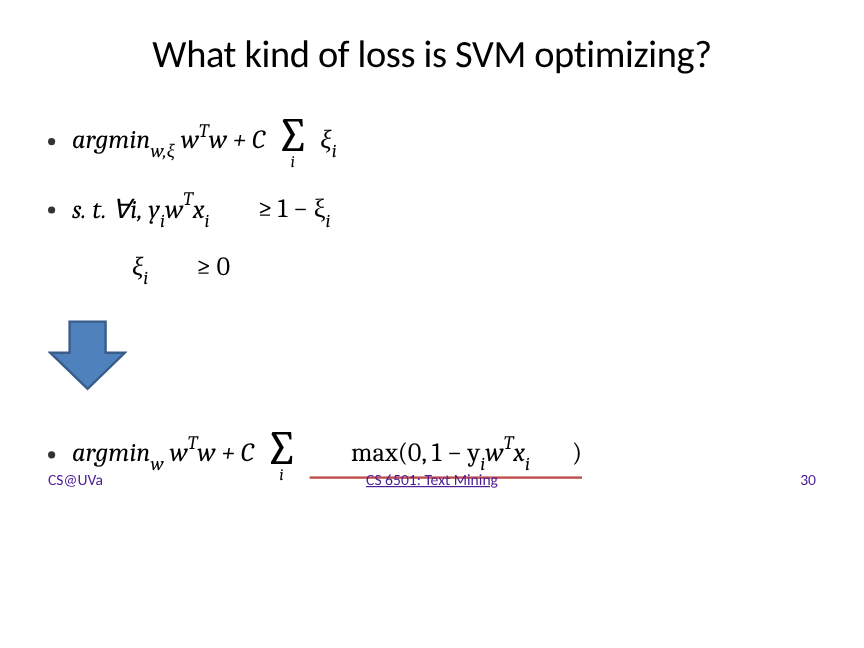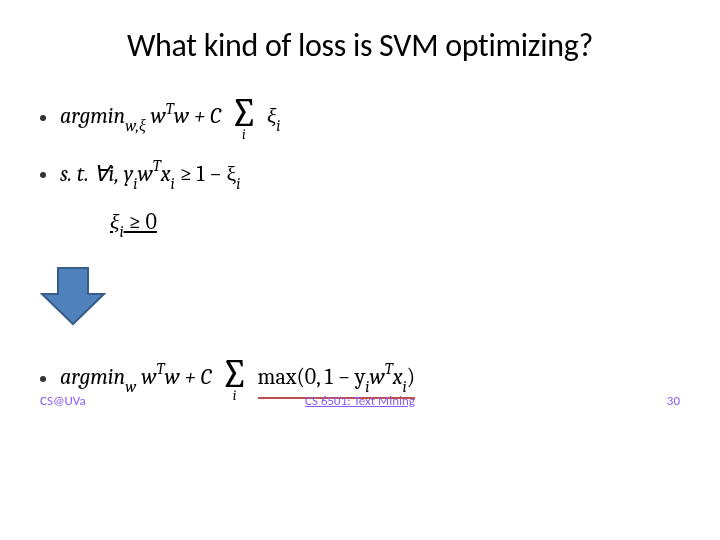--- a/index.html
+++ b/index.html
@@ -6,28 +6,28 @@
   html, body { width: 720px; height: 540px; background: #fff; font-family: Calibri, Arial, sans-serif; color: #000; }
   .slide { width: 720px; height: 424px; position: relative; padding: 20px 40px 30px 40px; }
   .title { font-size: 32px; font-weight: 400; text-align: center; margin-top: 6px; margin-bottom: 26px; letter-spacing: -0.3px; }
   .content { display: flex; flex-direction: column; align-items: flex-start; gap: 8px; }
   .formula-block { font-family: Cambria, 'Times New Roman', serif; font-size: 22px; font-style: italic; text-align: center; white-space: nowrap; line-height: 1.3; }
   .sum { display: inline-flex; flex-direction: column; align-items: center; vertical-align: middle; font-style: normal; margin: 0 4px; }
   .sum .sigma { font-size: 40px; line-height: 0.9; font-family: 'Cambria Math', Cambria, serif; font-weight: 400; }
   .sum .idx { font-size: 14px; font-style: italic; line-height: 0.9; margin-top: -2px; }
   .sub { font-size: 0.72em; vertical-align: sub; position: relative; top: 0.15em; }
   .sup { font-size: 0.72em; vertical-align: super; position: relative; top: -0.1em; }
-  .upright { font-style: normal; }
+  .upright { font-style: normal; margin-left: 35px; }
   .bullet { display: inline-block; width: 6px; height: 6px; background: #333; border-radius: 50%; vertical-align: middle; margin-right: 14px; }
   .line { display: flex; align-items: center; margin: 4px 0; }
   .arrow-wrap { margin: 14px 0 18px 0; display: flex; justify-content: center; }
   svg.arrow { display: block; }
   .underline-red { position: relative; display: inline-block; }
   .underline-red::after { content: ""; position: absolute; left: 0; right: 0; bottom: -4px; height: 2px; background: #c0504d; }
-  .footer { position: absolute; bottom: 16px; left: 40px; right: 40px; display: flex; justify-content: space-between; align-items: baseline; font-size: 13px; color: #8b5cf6; }
+  .footer { position: absolute; bottom: 16px; left: 40px; right: 40px; display: flex; justify-content: space-between; align-items: baseline; font-size: 13px; color: #4c1d95; }
   .footer .mid { position: absolute; left: 50%; transform: translateX(-50%); text-decoration: underline; }
 </style>
 </head>
 <body>
 
 <div class="slide">
 
   <div class="title">What kind of loss is SVM optimizing?</div>
 
   <div class="content">
@@ -45,21 +45,21 @@
       </span>
     </div>
 
     <div class="line">
       <span class="bullet"></span>
       <span class="formula-block">
         <span>s. t.  ∀i,  y</span><span class="sub">i</span><span>w</span><span class="sup">T</span><span>x</span><span class="sub">i</span><span class="upright"> ≥ 1 − ξ</span><span class="sub">i</span>
       </span>
     </div>
 
-    <div class="line" style="margin-left:70px;text-decoration:underline;">
+    <div class="line" style="margin-left:70px;">
       <span class="formula-block">
         <span>ξ</span><span class="sub">i</span><span class="upright"> ≥ 0</span>
       </span>
     </div>
 
     <div class="arrow-wrap">
       <svg class="arrow" width="66" height="60" viewBox="0 0 66 60">
         <path d="M 18 2 L 48 2 L 48 28 L 64 28 L 33 58 L 2 28 L 18 28 Z" stroke-width="2" fill="#4f81bd"></path>
         <path d="M 18 2 L 48 2 L 48 28 L 64 28 L 33 58 L 2 28 L 18 28 Z" fill="none" stroke-width="2" stroke="#385d8a"></path>
       </svg>

